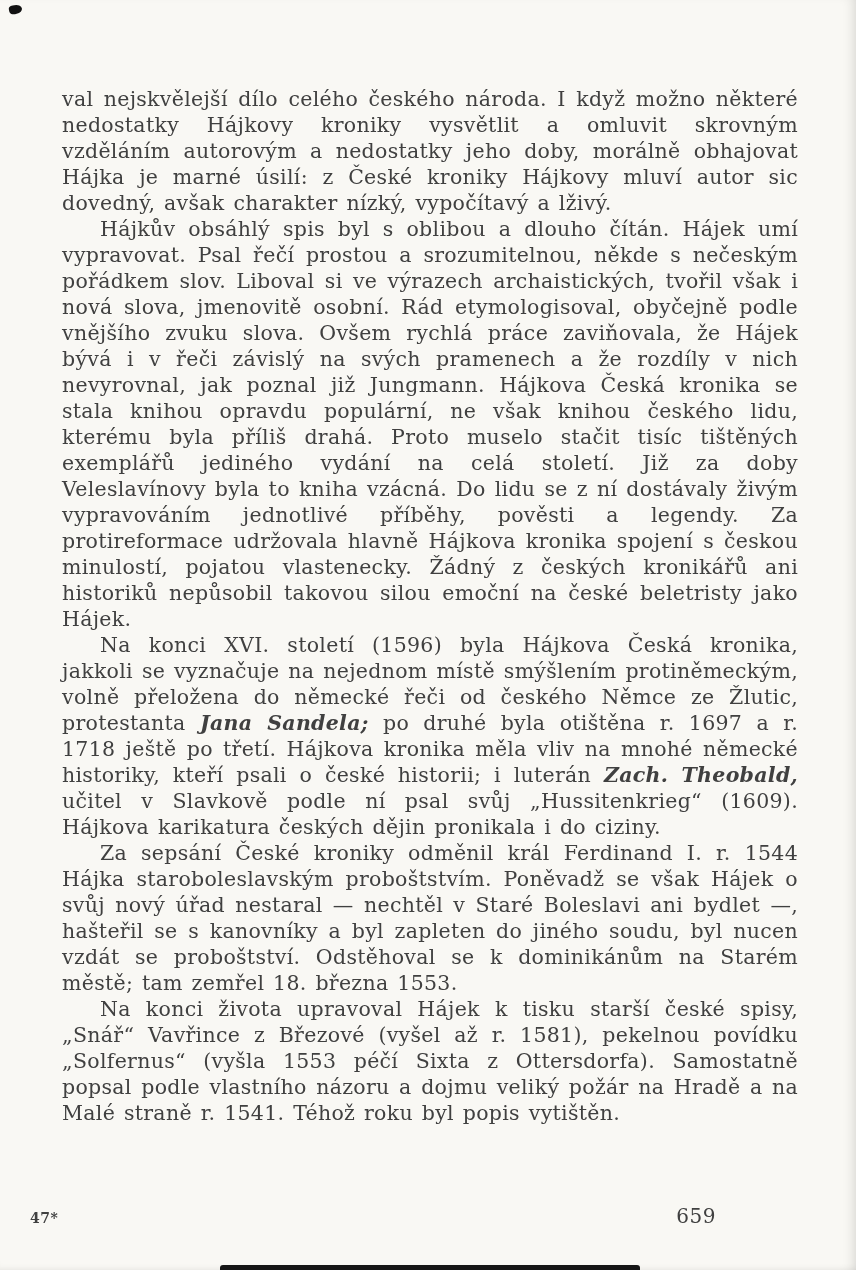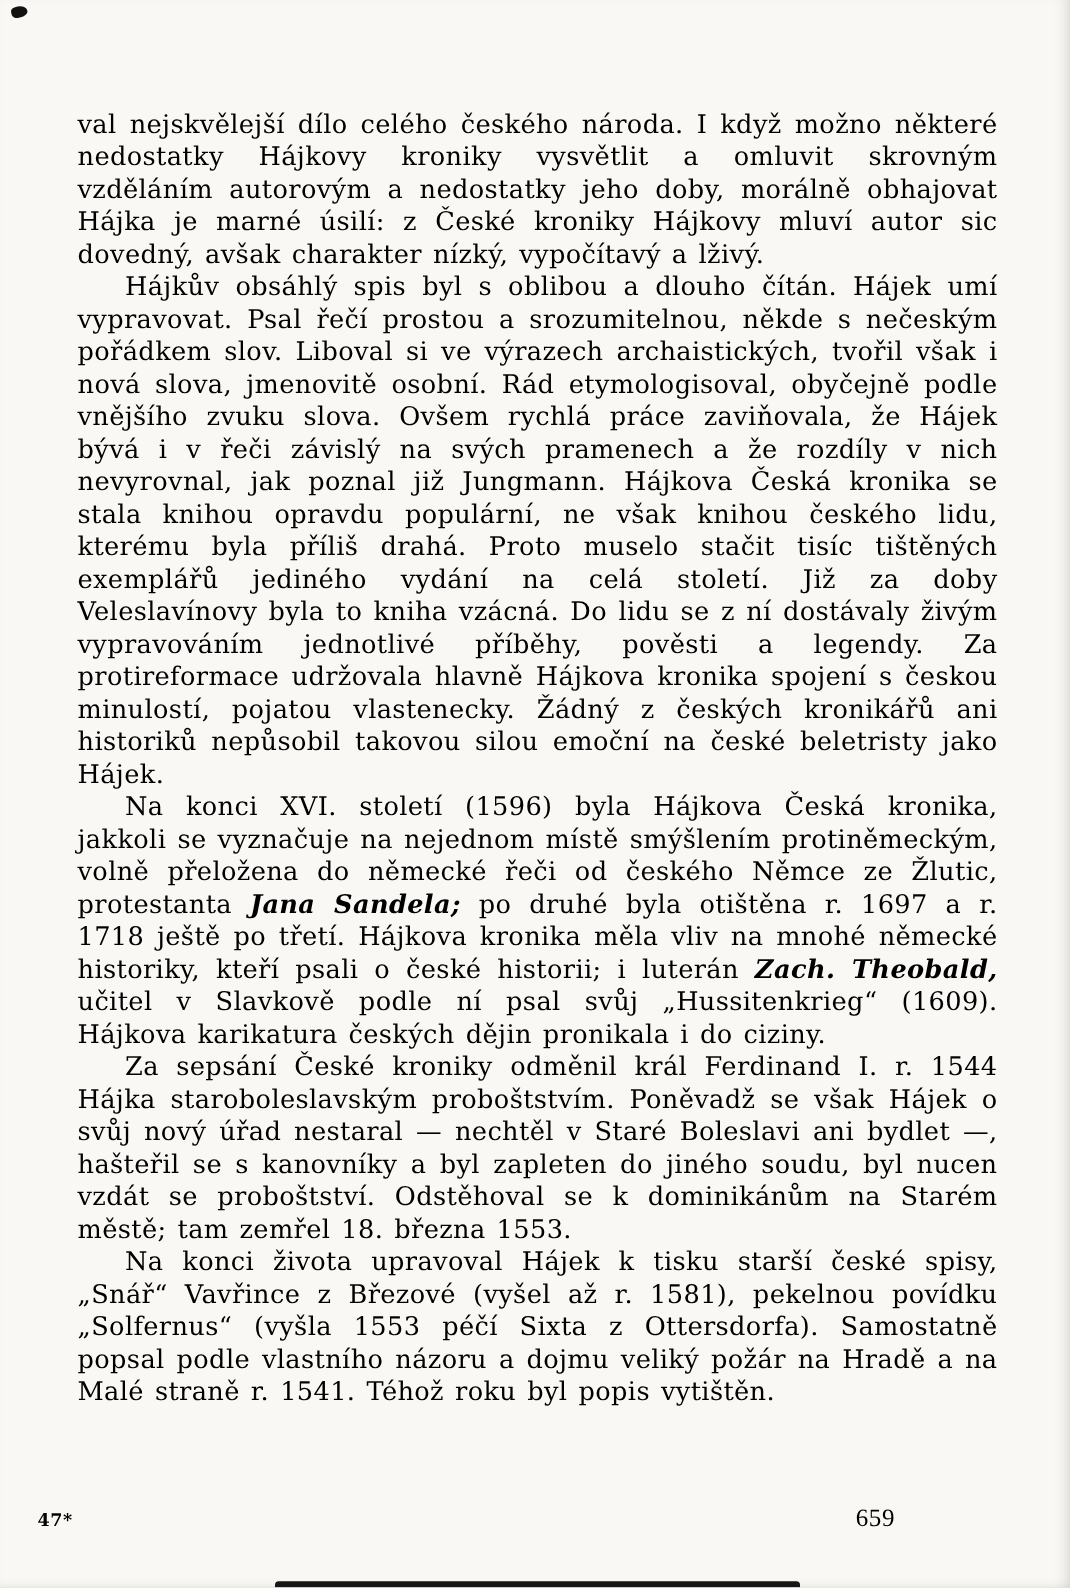--- a/index.html
+++ b/index.html
@@ -9,21 +9,21 @@
   }
   .page {
     position: relative;
     width: 856px;
     height: 1270px;
     margin: 0 auto;
     background: #f9f8f4;
     overflow: hidden;
     box-shadow: inset -10px 0 14px -10px rgba(0,0,0,0.18), inset 0 -6px 10px -8px rgba(0,0,0,0.12);
     font-family: "DejaVu Serif", "Liberation Serif", serif;
-    color: #000000;
+    color: #404040;
   }
   .text-block {
     position: absolute;
     top: 86px;
     left: 62px;
     width: 736px;
     text-align: justify;
     font-size: 20.5px;
     line-height: 26px;
     letter-spacing: 0.3px;
@@ -50,21 +50,20 @@
     align-items: baseline;
   }
   .signature {
     font-size: 14px;
     font-weight: bold;
     letter-spacing: 0.5px;
   }
   .page-number {
     font-size: 20px;
     letter-spacing: 0.5px;
-    font-family: Liberation Serif, serif;
   }
   .speck-top-left {
     position: absolute;
     left: 9px;
     top: 5px;
     width: 13px;
     height: 9px;
     background: #121212;
     border-radius: 40% 60% 55% 45%;
     transform: rotate(-12deg);

